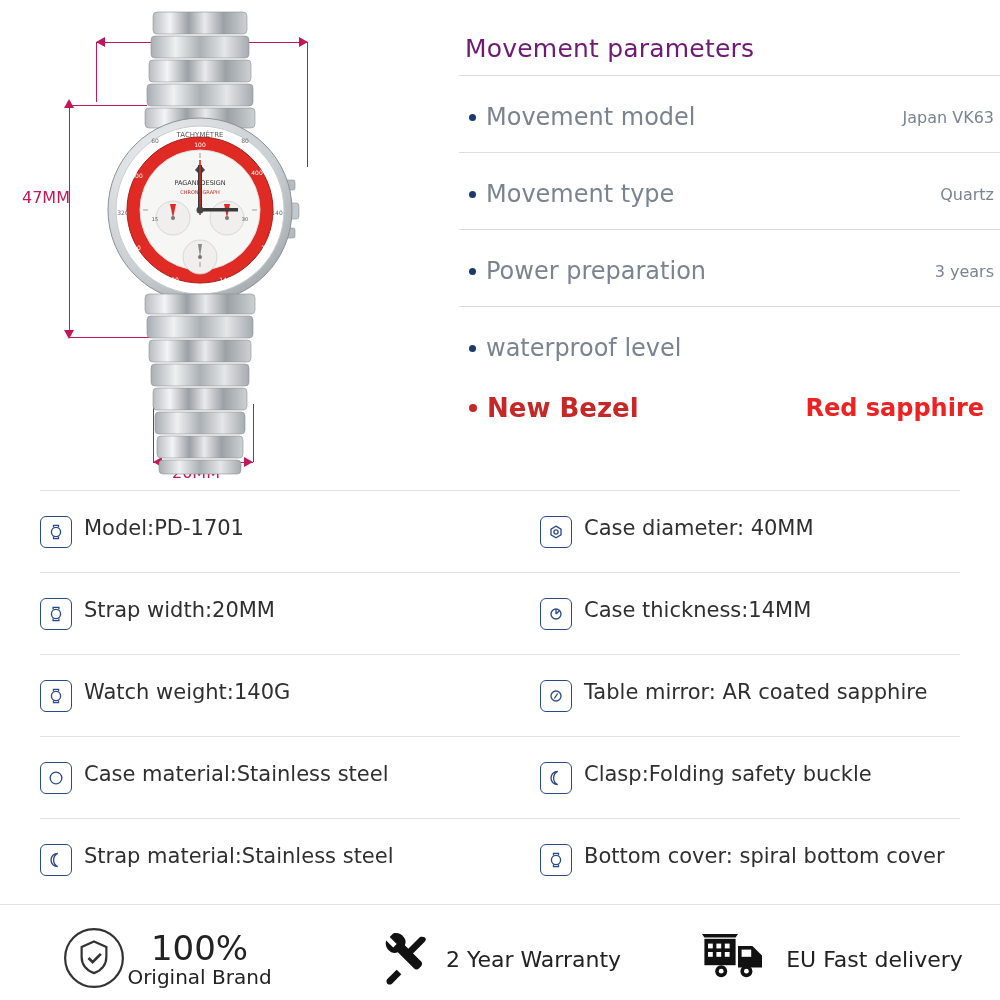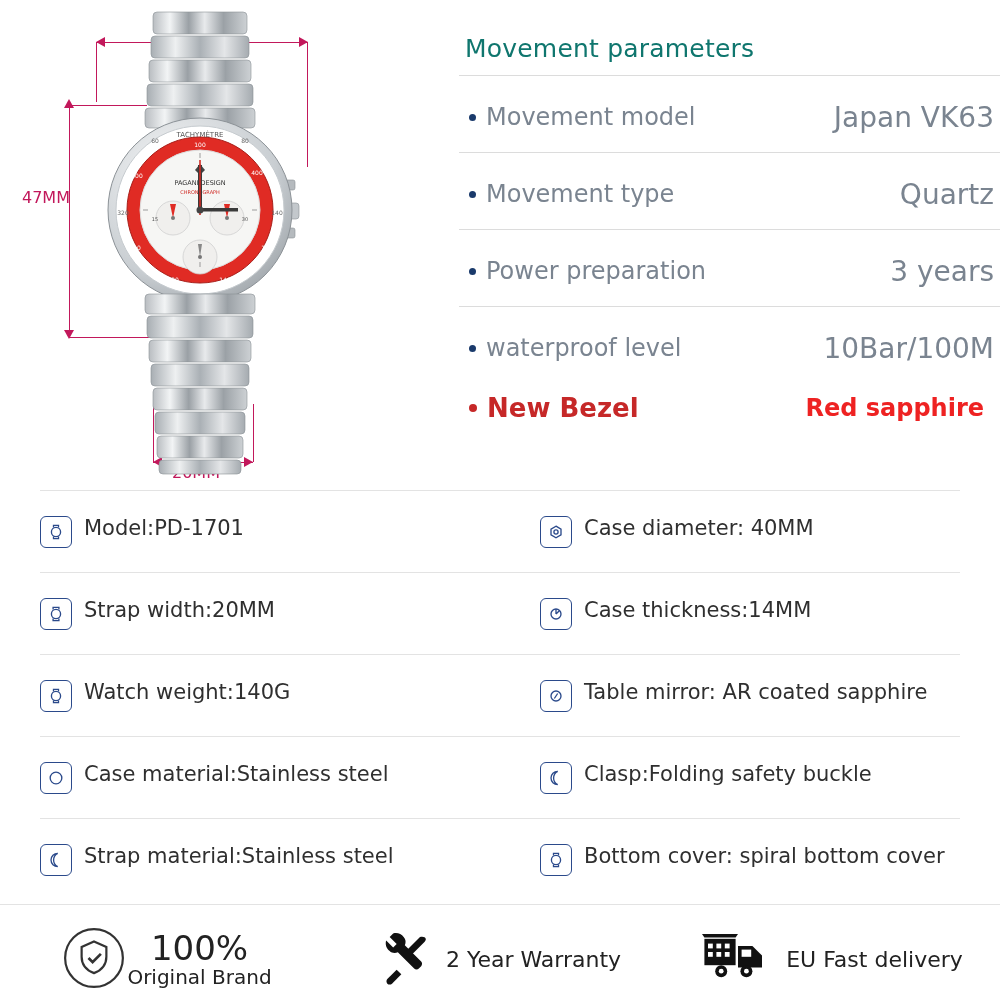--- a/index.html
+++ b/index.html
@@ -30,35 +30,35 @@
   .arrow-l { border-top: 5px solid transparent; border-bottom: 5px solid transparent; border-right: 9px solid #c2185b; }
   .arrow-r { border-top: 5px solid transparent; border-bottom: 5px solid transparent; border-left: 9px solid #c2185b; }
   .arrow-u { border-left: 5px solid transparent; border-right: 5px solid transparent; border-bottom: 9px solid #c2185b; }
   .arrow-d { border-left: 5px solid transparent; border-right: 5px solid transparent; border-top: 9px solid #c2185b; }
 
   
   .watch { position: absolute; left: 85px; top: 10px; width: 230px; height: 465px; }
 
   
   .mp-title {
-    color: #0f766e; font-size: 25px; letter-spacing: .2px;
+    color: #701a75; font-size: 25px; letter-spacing: .2px;
     padding-left: 10px; margin-bottom: 12px;
   }
   .mp-rule { height: 1px; background: #dcdcdc; margin: 0 0 6px 4px; }
   .mp-row {
     display: flex; align-items: center;
     height: 70px; padding-left: 14px;
   }
   .mp-bullet {
     width: 7px; height: 7px; border-radius: 50%;
     background: #1a3a6b; margin-right: 10px; flex: none;
   }
   .mp-bullet.red { background: #c62828; width: 8px; height: 8px; }
   .mp-key { color: #7a8490; font-size: 24px; flex: none; }
-  .mp-val { color: #7a8490; font-size: 28px; margin-left: auto; padding-right: 6px; }
+  .mp-val { color: #7a8490; font-size: 16px; margin-left: auto; padding-right: 6px; }
   .mp-row.highlight .mp-key { color: #c62828; font-weight: bold; font-size: 26px; }
   .mp-row.highlight .mp-val { color: #ee2222; font-weight: bold; font-size: 24px; padding-right: 16px; }
 
   
   .specs { width: 1000px; padding: 0 40px; }
   .spec-row { display: flex; height: 82px; align-items: center; border-top: 1px solid #e3e3e3; }
   .spec-row:first-child { border-top: 1px solid #e3e3e3; }
   .spec-cell { display: flex; width: 50%; }
   .spec-cell.right { padding-left: 40px; }
   .spec-icon {
@@ -233,21 +233,20 @@
       <div class="mp-row">
         <span class="mp-bullet"></span>
         <span class="mp-key">Power preparation</span>
         <span class="mp-val">3 years</span>
       </div>
       <div class="mp-rule"></div>
 
       <div class="mp-row">
         <span class="mp-bullet"></span>
         <span class="mp-key">waterproof level</span>
-        <span class="mp-val">10Bar/100M</span>
       </div>
 
       <div class="mp-row highlight" style="height:50px;">
         <span class="mp-bullet red"></span>
         <span class="mp-key">New Bezel</span>
         <span class="mp-val">Red sapphire</span>
       </div>
     </div>
   </div>
 

